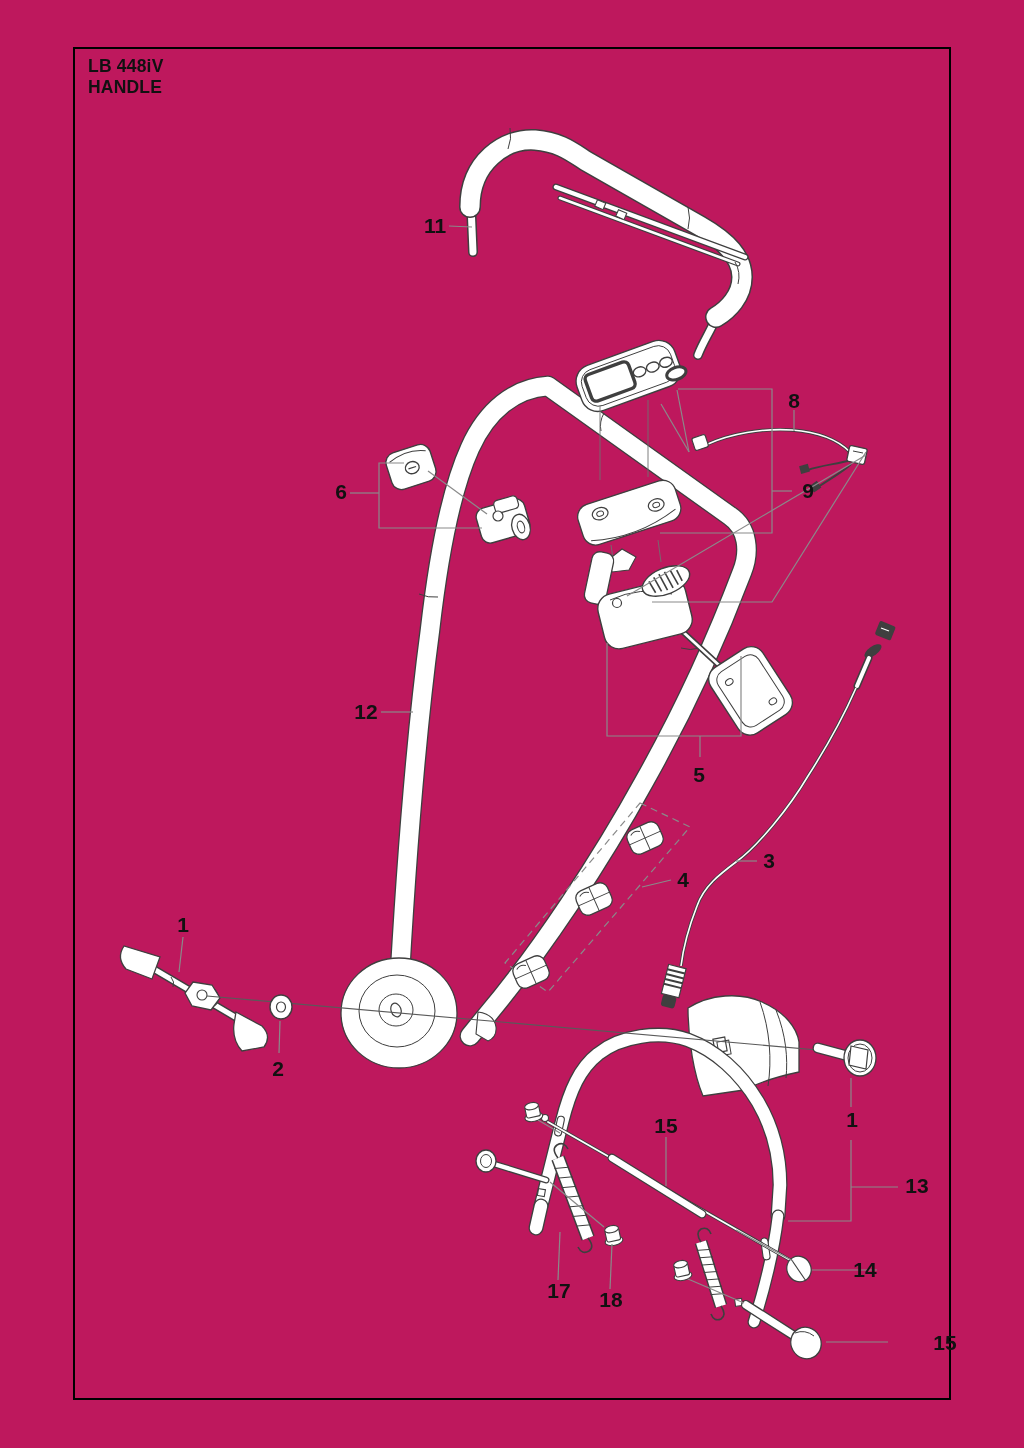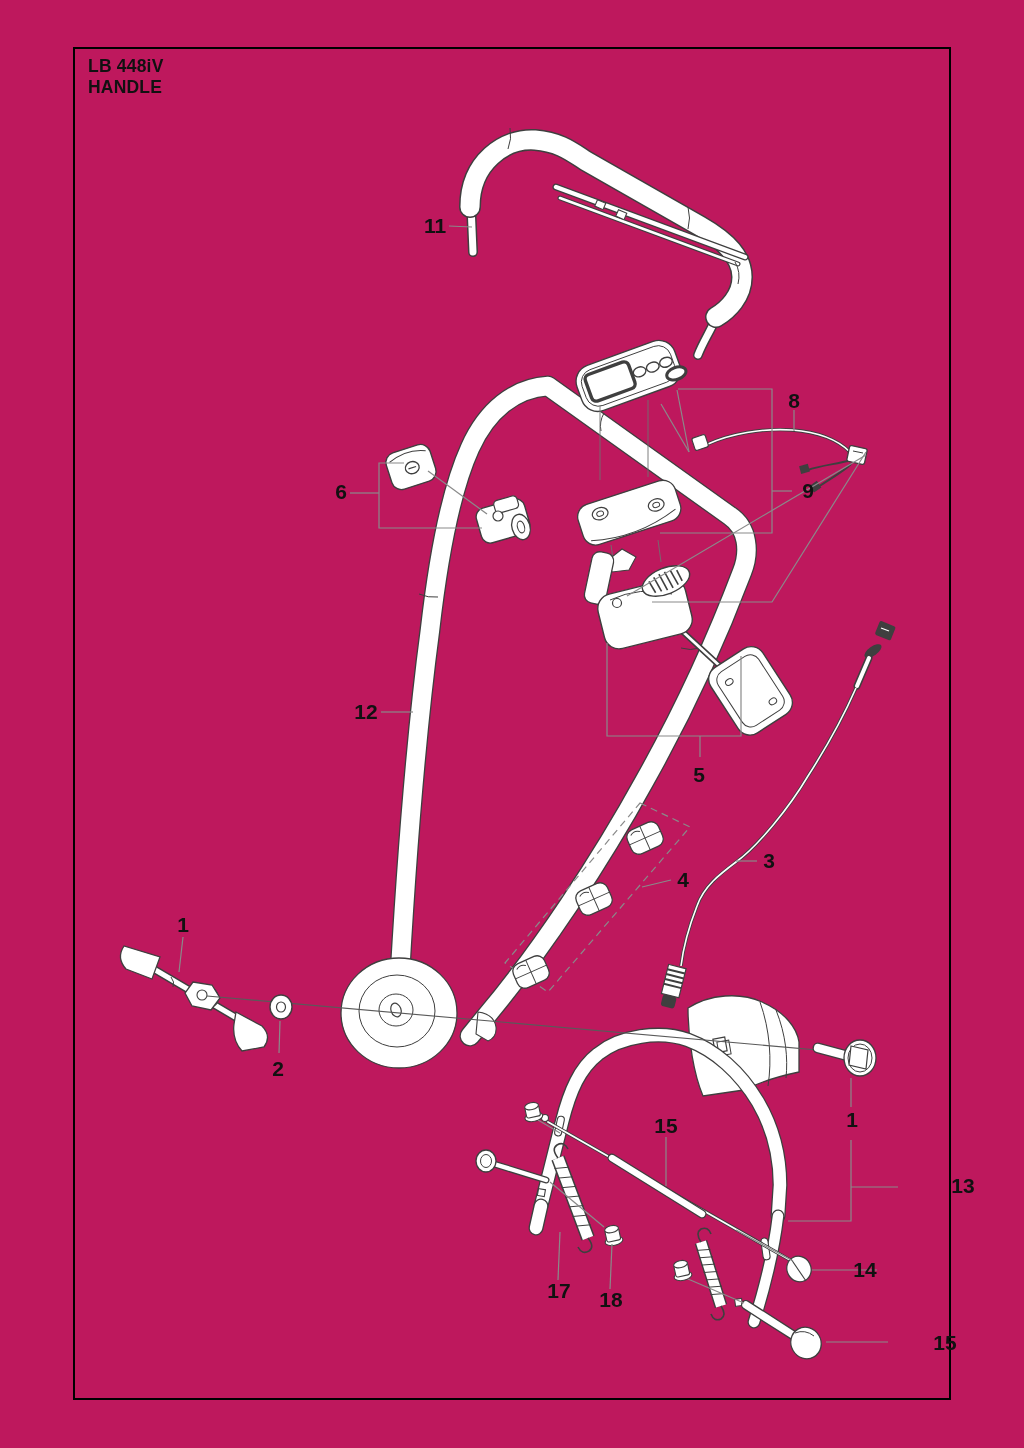--- a/index.html
+++ b/index.html
@@ -340,20 +340,20 @@
   <div class="callout" style="left:278px;top:1069px">2</div>
   <div class="callout" style="left:769px;top:861px">3</div>
   <div class="callout" style="left:683px;top:880px">4</div>
   <div class="callout" style="left:699px;top:775px">5</div>
   <div class="callout" style="left:341px;top:492px">6</div>
   <div class="callout" style="left:794px;top:401px">8</div>
   <div class="callout" style="left:808px;top:491px">9</div>
   <div class="callout" style="left:366px;top:712px">12</div>
   <div class="callout" style="left:435px;top:226px">11</div>
   <div class="callout" style="left:852px;top:1120px">1</div>
-  <div class="callout" style="left:963px;top:1186px">13</div>
+  <div class="callout" style="left:917px;top:1186px">13</div>
   <div class="callout" style="left:865px;top:1270px">14</div>
   <div class="callout" style="left:945px;top:1343px">15</div>
   <div class="callout" style="left:666px;top:1126px">15</div>
   <div class="callout" style="left:559px;top:1291px">17</div>
   <div class="callout" style="left:611px;top:1300px">18</div>
 
 </div>
 
 </body></html>

